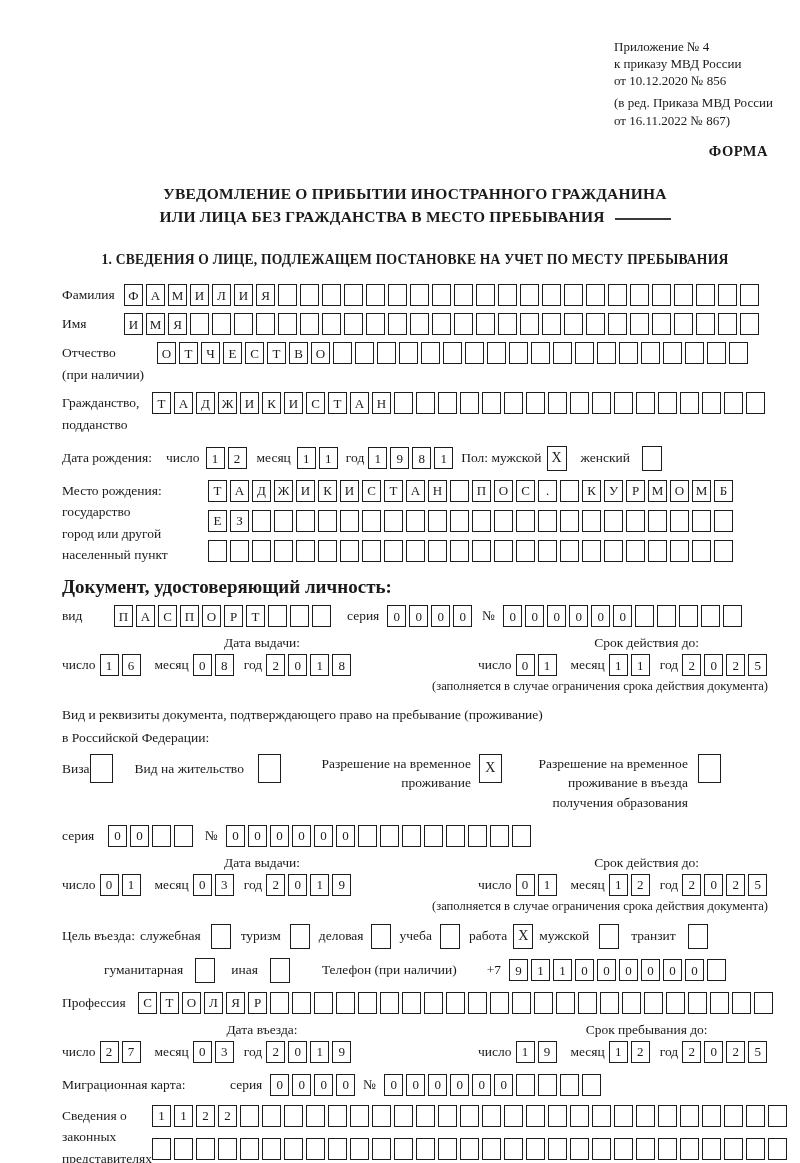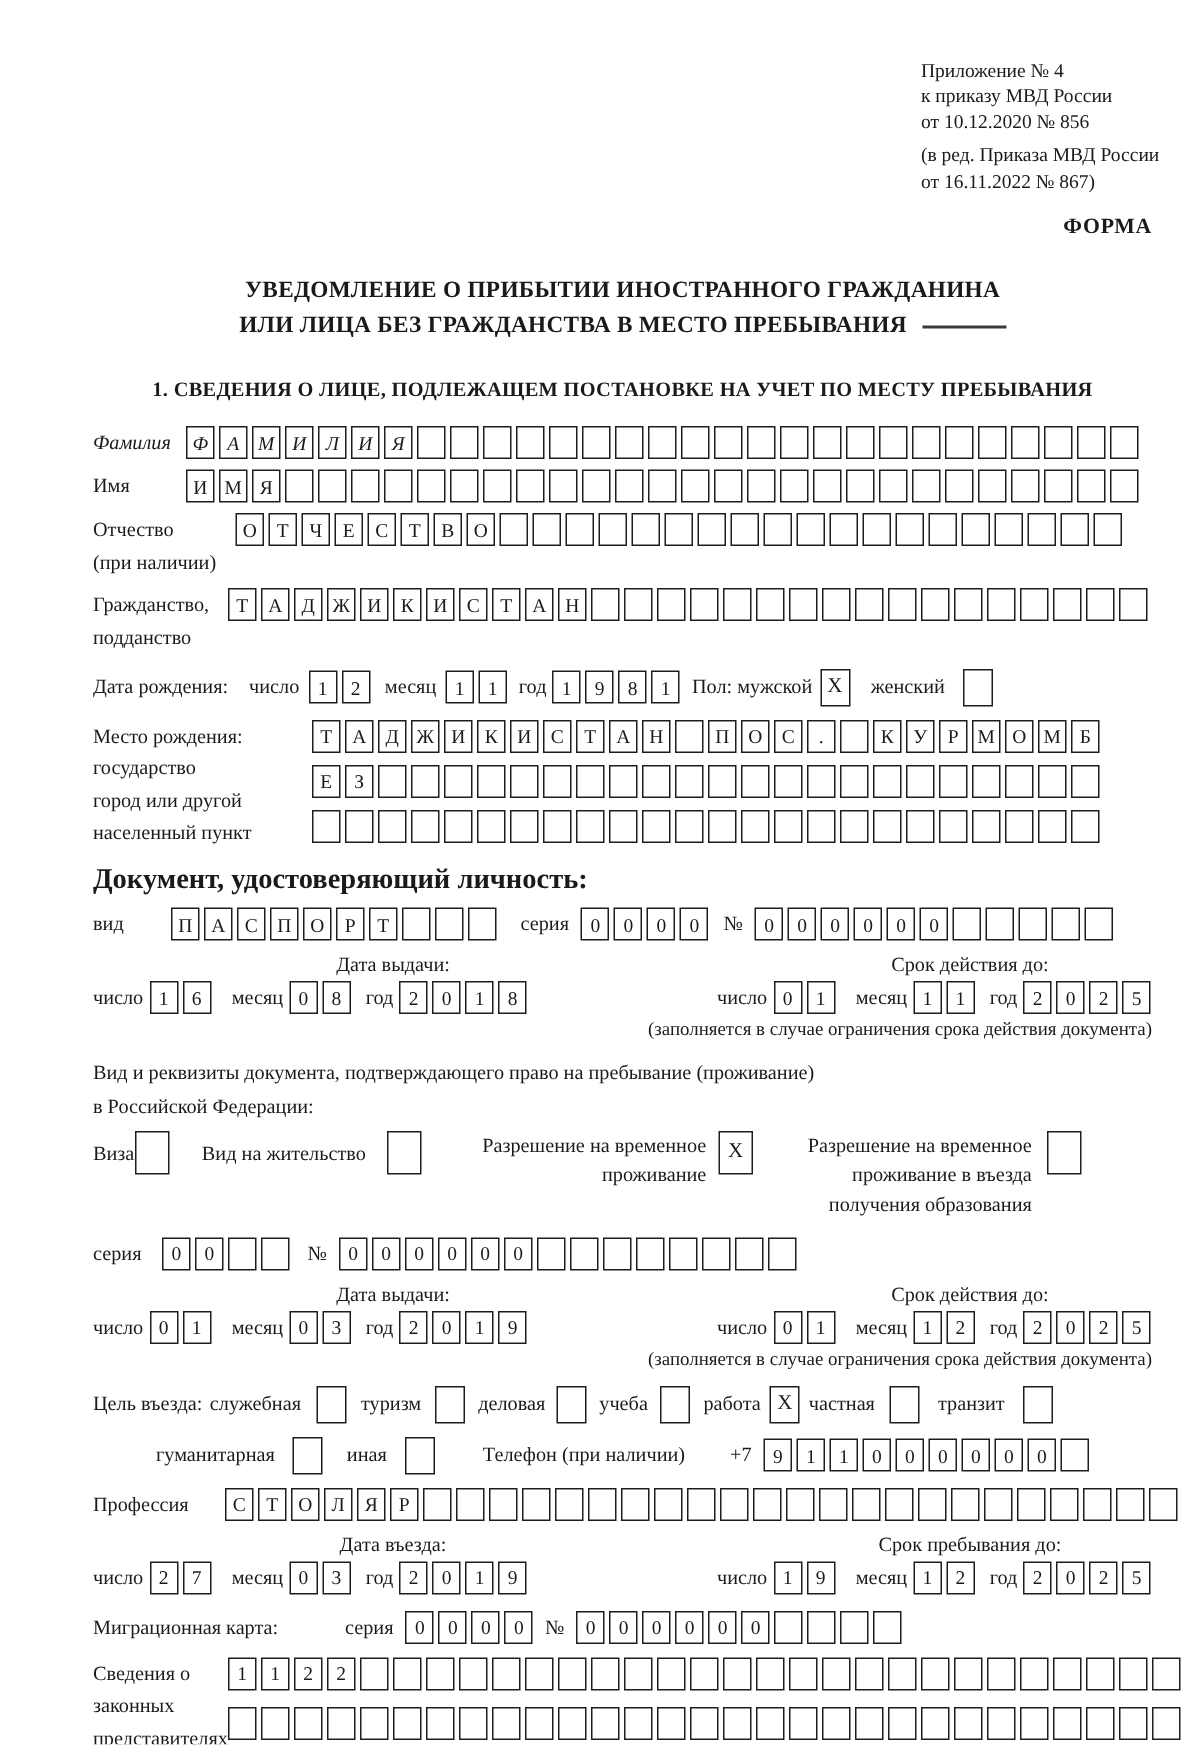--- a/index.html
+++ b/index.html
@@ -57,21 +57,21 @@
 
   <div class="forma">ФОРМА</div>
 
   <div class="title">
     <div>УВЕДОМЛЕНИЕ О ПРИБЫТИИ ИНОСТРАННОГО ГРАЖДАНИНА</div>
     <div><span>ИЛИ ЛИЦА БЕЗ ГРАЖДАНСТВА В МЕСТО ПРЕБЫВАНИЯ</span><span class="u-line"></span></div>
   </div>
 
   <div class="sec-heading">1. СВЕДЕНИЯ О ЛИЦЕ, ПОДЛЕЖАЩЕМ ПОСТАНОВКЕ НА УЧЕТ ПО МЕСТУ ПРЕБЫВАНИЯ</div>
 
-  <div class="row" style="margin-top:16px;font-style:italic;">
+  <div class="row" style="margin-top:16px;">
     <span class="lbl" style="width:62px">Фамилия</span>
     <div class="cells">
         <div class="cell">Ф</div>
         <div class="cell">А</div>
         <div class="cell">М</div>
         <div class="cell">И</div>
         <div class="cell">Л</div>
         <div class="cell">И</div>
         <div class="cell">Я</div>
         <div class="cell"></div>
@@ -504,21 +504,21 @@
     <span class="lbl" style="margin-left:5px">служебная</span>
     <span class="cb" style="margin-left:10px"></span>
     <span class="lbl" style="margin-left:10px">туризм</span>
     <span class="cb" style="margin-left:9px"></span>
     <span class="lbl" style="margin-left:9px">деловая</span>
     <span class="cb" style="margin-left:7px"></span>
     <span class="lbl" style="margin-left:9px">учеба</span>
     <span class="cb" style="margin-left:8px"></span>
     <span class="lbl" style="margin-left:9px">работа</span>
     <span class="cb" style="margin-left:6px">X</span>
-    <span class="lbl" style="margin-left:6px">частная</span>
+    <span class="lbl" style="margin-left:6px">мужской</span>
     <span class="cb" style="margin-left:10px"></span>
     <span class="lbl" style="margin-left:12px">транзит</span>
     <span class="cb" style="margin-left:12px"></span>
   </div>
 
   <div class="row" style="margin-top:9px;">
     <span class="lbl" style="margin-left:42px">гуманитарная</span>
     <span class="cb" style="margin-left:12px"></span>
     <span class="lbl" style="margin-left:16px">иная</span>
     <span class="cb" style="margin-left:12px"></span>
@@ -531,21 +531,21 @@
         <div class="cell">0</div>
         <div class="cell">0</div>
         <div class="cell">0</div>
         <div class="cell">0</div>
         <div class="cell">0</div>
         <div class="cell">0</div>
         <div class="cell"></div>
       </div>
   </div>
 
-  <div class="row" style="margin-top:9px;gap:12px;">
+  <div class="row" style="margin-top:9px;">
     <span class="lbl" style="width:76px">Профессия</span>
     <div class="cells">
         <div class="cell">С</div>
         <div class="cell">Т</div>
         <div class="cell">О</div>
         <div class="cell">Л</div>
         <div class="cell">Я</div>
         <div class="cell">Р</div>
         <div class="cell"></div>
         <div class="cell"></div>

